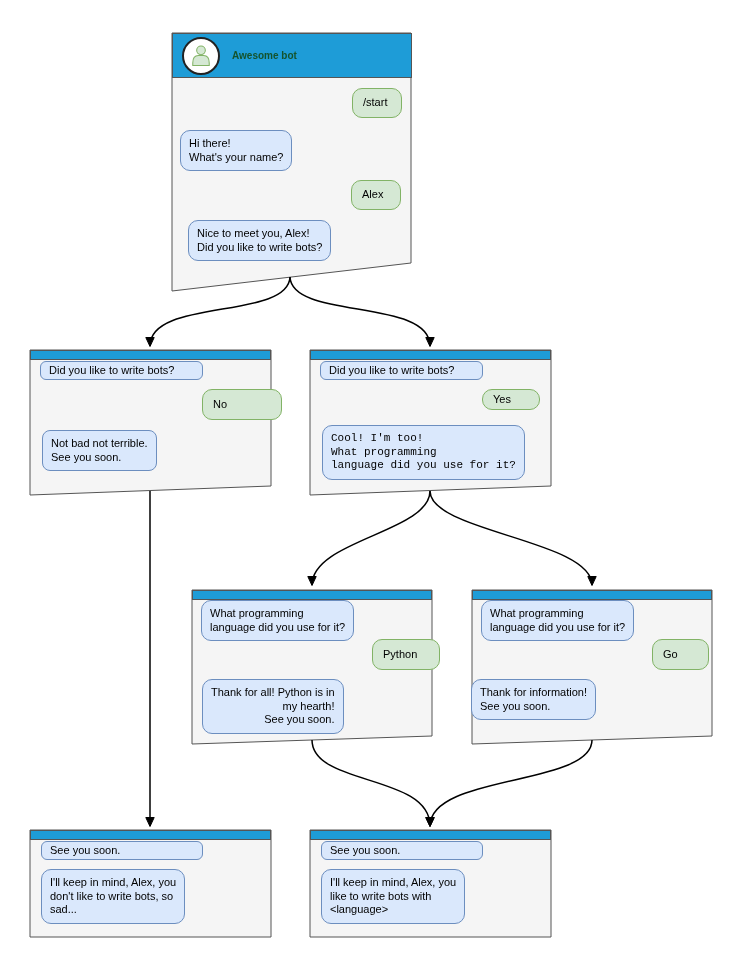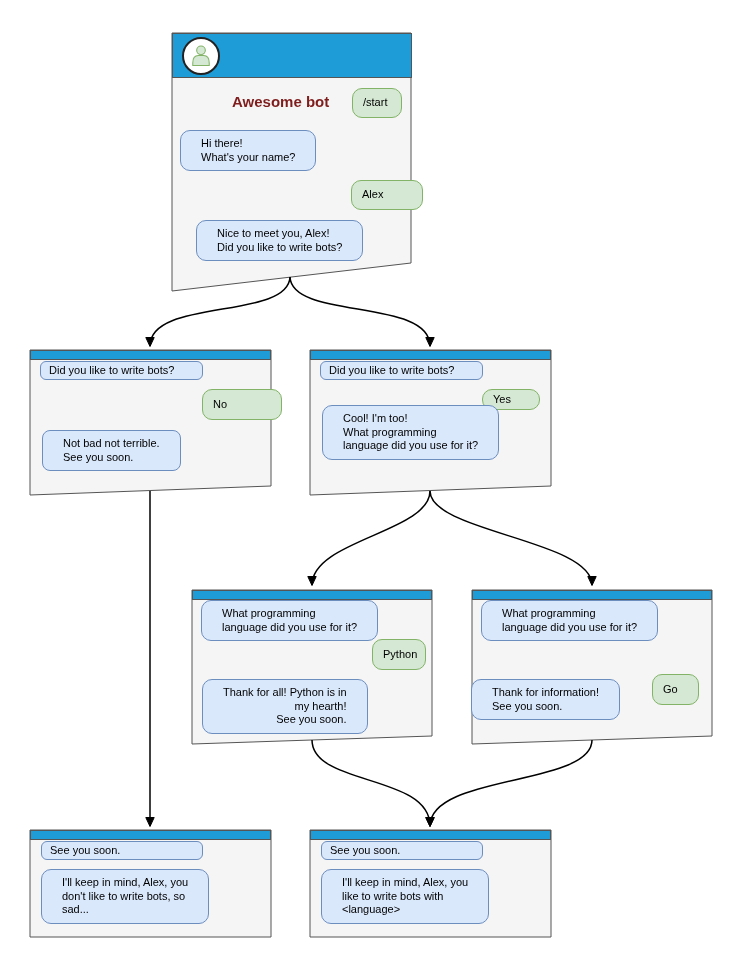--- a/index.html
+++ b/index.html
@@ -7,35 +7,35 @@
     width:743px;height:971px;position:relative;background:#ffffff;
     font-family:"Liberation Sans", sans-serif;color:#000;
   }
   #canvas-svg{position:absolute;left:0;top:0;width:743px;height:971px;}
   .hdr{
     position:absolute;box-sizing:border-box;
     background:var(--header-blue,#1e9cd7);
     border:1px solid var(--window-border,#555555);
   }
   .title{
-    position:absolute;color:#7f1d1d;font-weight:bold;font-size:15px;line-height:16px;margin-top:46px;
+    position:absolute;color:#14532d;font-weight:bold;font-size:10px;line-height:16px;
   }
   .avatar{
     position:absolute;width:38px;height:38px;border-radius:50%;
     background:#ffffff;border:2px solid #222222;box-sizing:border-box;
     display:flex;align-items:center;justify-content:center;
   }
   .bubble{
     position:absolute;box-sizing:border-box;
     font-size:11px;line-height:13.5px;white-space:pre-line;
   }
   .bubble.bot{
     background:var(--bot-bubble-bg,#dae8fc);
     border:1px solid var(--bot-bubble-border,#6c8ebf);
-    border-radius:10px;padding:6px 20px;
+    border-radius:10px;padding:6px 8px;
   }
   .bubble.user{
     background:var(--user-bubble-bg,#d5e8d4);
     border:1px solid var(--user-bubble-border,#82b366);
     border-radius:10px;padding:0 20px 0 10px;
     display:flex;align-items:center;
   }
   .bubble.small{
     border-radius:6px;padding:2px 8px;white-space:nowrap;overflow:hidden;
   }
@@ -77,57 +77,57 @@
     <svg width="26" height="26" viewBox="0 0 30 30">
       <circle cx="15" cy="8.5" r="5" fill="#d5e8d4" stroke="#82b366" stroke-width="1.2"></circle>
       <path d="M5.5,26 L5.5,23 Q5.5,14.5 12,14.5 L18,14.5 Q24.5,14.5 24.5,23 L24.5,26 Z" fill="#d5e8d4" stroke="#82b366" stroke-width="1.2"></path>
     </svg>
   </div>
   <div class="title" style="left:232px;top:48px;">Awesome bot</div>
 
   <div class="bubble user" style="left:352px;top:88px;width:50px;height:30px;">/start</div>
   <div class="bubble bot" style="left:180px;top:130px;">Hi there!
 What's your name?</div>
-  <div class="bubble user" style="left:351px;top:180px;width:72px;height:30px;">Alex</div>
-  <div class="bubble bot" style="left:196px;top:220px;">Nice to meet you, Alex!
+  <div class="bubble user" style="left:351px;top:180px;width:50px;height:30px;">Alex</div>
+  <div class="bubble bot" style="left:188px;top:220px;">Nice to meet you, Alex!
 Did you like to write bots?</div>
 </div>
 
 <div>
   <div class="hdr" style="left:30px;top:350px;width:241px;height:10px;"></div>
   <div class="bubble bot small" style="left:40px;top:361px;width:163px;height:19px;">Did you like to write bots?</div>
   <div class="bubble user" style="left:202px;top:389px;width:80px;height:31px;">No</div>
   <div class="bubble bot" style="left:42px;top:430px;border-radius:8px;">Not bad not terrible.
 See you soon.</div>
 </div>
 
 <div>
   <div class="hdr" style="left:310px;top:350px;width:241px;height:10px;"></div>
   <div class="bubble bot small" style="left:320px;top:361px;width:163px;height:19px;">Did you like to write bots?</div>
   <div class="bubble user" style="left:482px;top:389px;width:58px;height:21px;">Yes</div>
-  <div class="bubble bot" style="left:322px;top:405px;">Cool! I'm too!
+  <div class="bubble bot" style="left:322px;top:425px;font-family:Liberation Mono, monospace;">Cool! I'm too!
 What programming
 language did you use for it?</div>
 </div>
 
 <div>
   <div class="hdr" style="left:192px;top:590px;width:240px;height:10px;"></div>
   <div class="bubble bot" style="left:201px;top:600px;">What programming
 language did you use for it?</div>
-  <div class="bubble user" style="left:372px;top:639px;width:54px;height:31px;">Python</div>
+  <div class="bubble user" style="left:372px;top:639px;width:68px;height:31px;">Python</div>
   <div class="bubble bot" style="left:202px;top:679px;text-align:right;">Thank for all! Python is in
 my hearth!
 See you soon.</div>
 </div>
 
 <div>
   <div class="hdr" style="left:472px;top:590px;width:240px;height:10px;"></div>
   <div class="bubble bot" style="left:481px;top:600px;">What programming
 language did you use for it?</div>
-  <div class="bubble user" style="left:652px;top:674px;width:47px;height:31px;">Go</div>
+  <div class="bubble user" style="left:652px;top:639px;width:57px;height:31px;">Go</div>
   <div class="bubble bot" style="left:471px;top:679px;">Thank for information!
 See you soon.</div>
 </div>
 
 <div>
   <div class="hdr" style="left:30px;top:830px;width:241px;height:10px;"></div>
   <div class="bubble bot small" style="left:41px;top:841px;width:162px;height:19px;">See you soon.</div>
   <div class="bubble bot" style="left:41px;top:869px;">I'll keep in mind, Alex, you
 don't like to write bots, so
 sad...</div>

